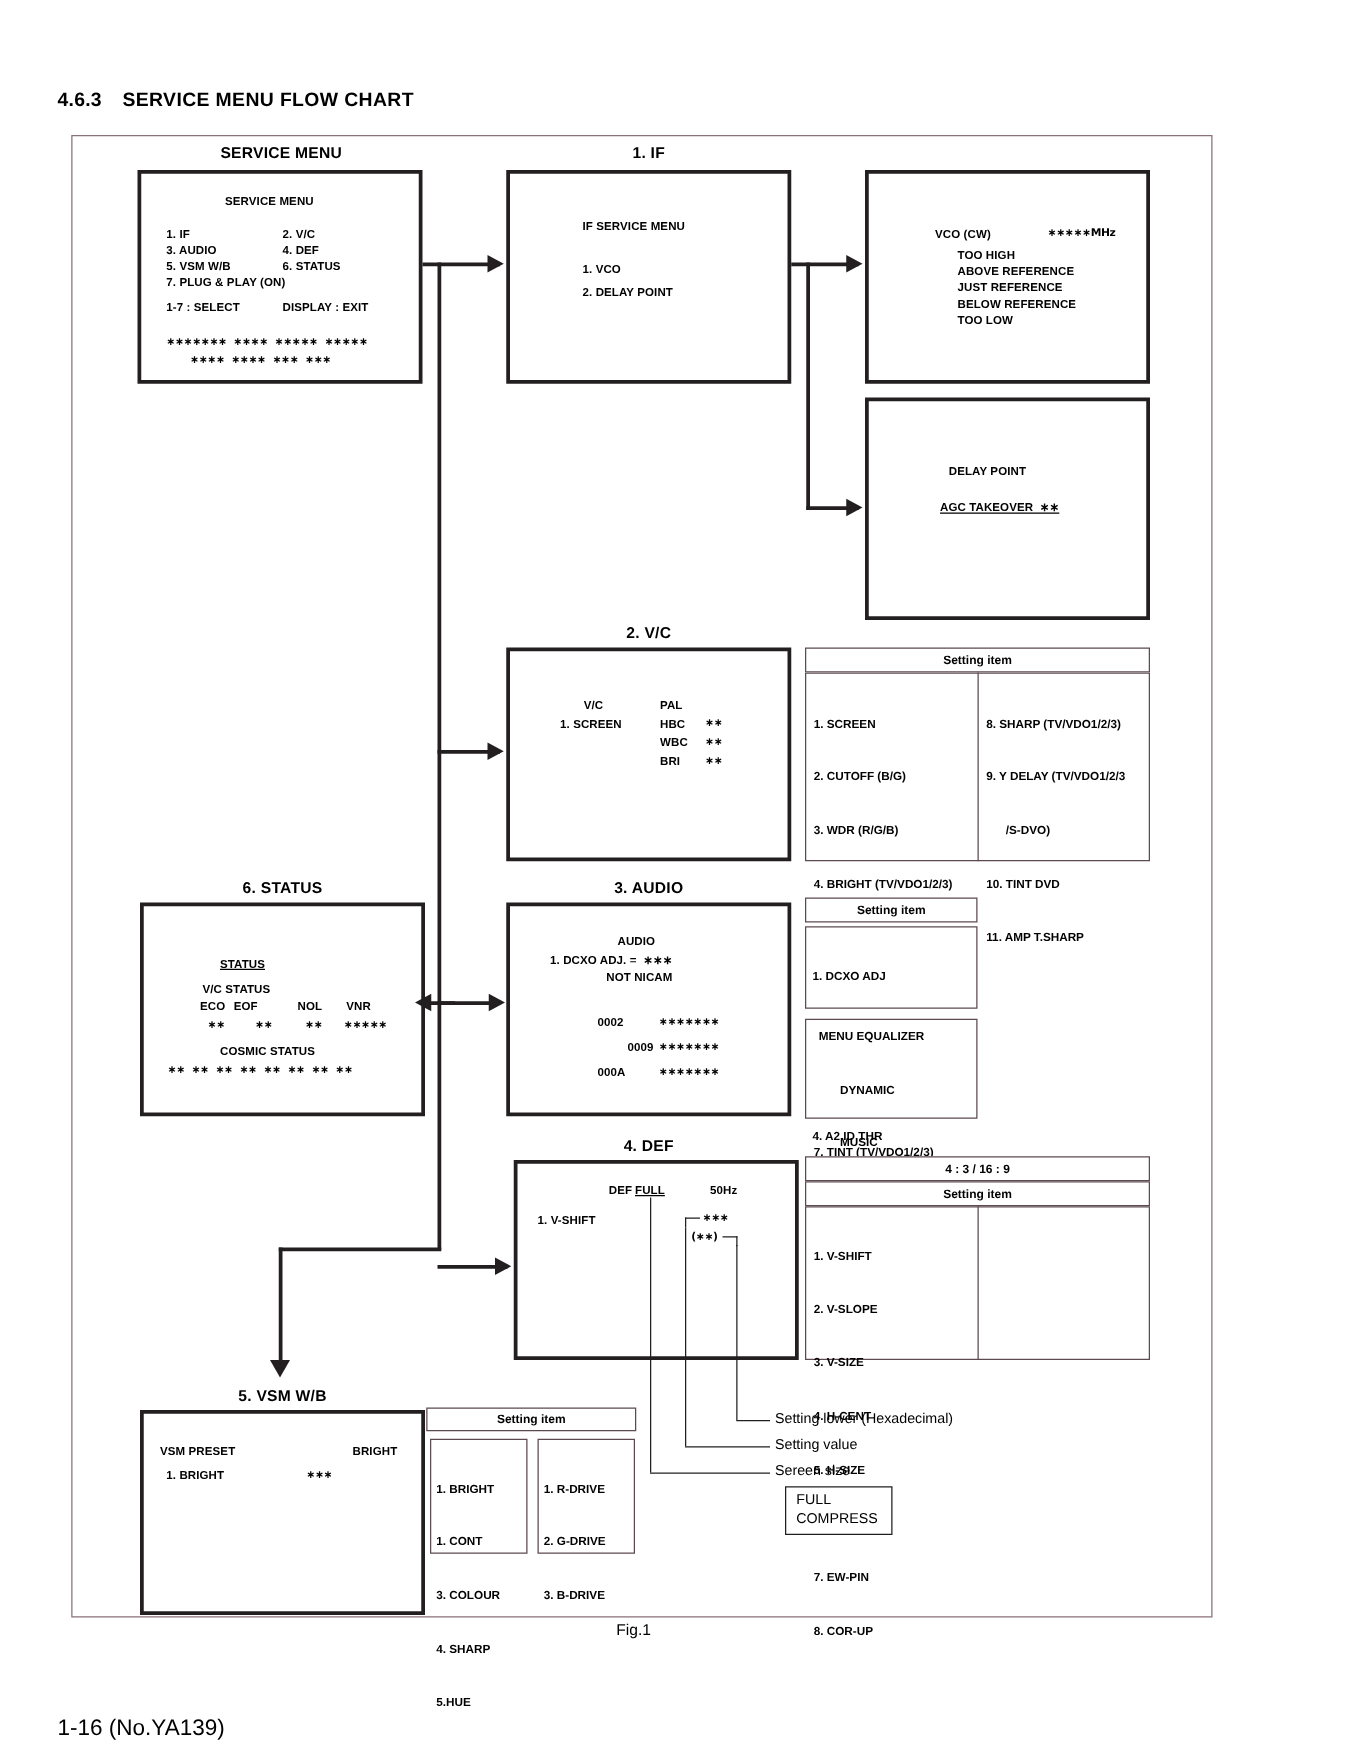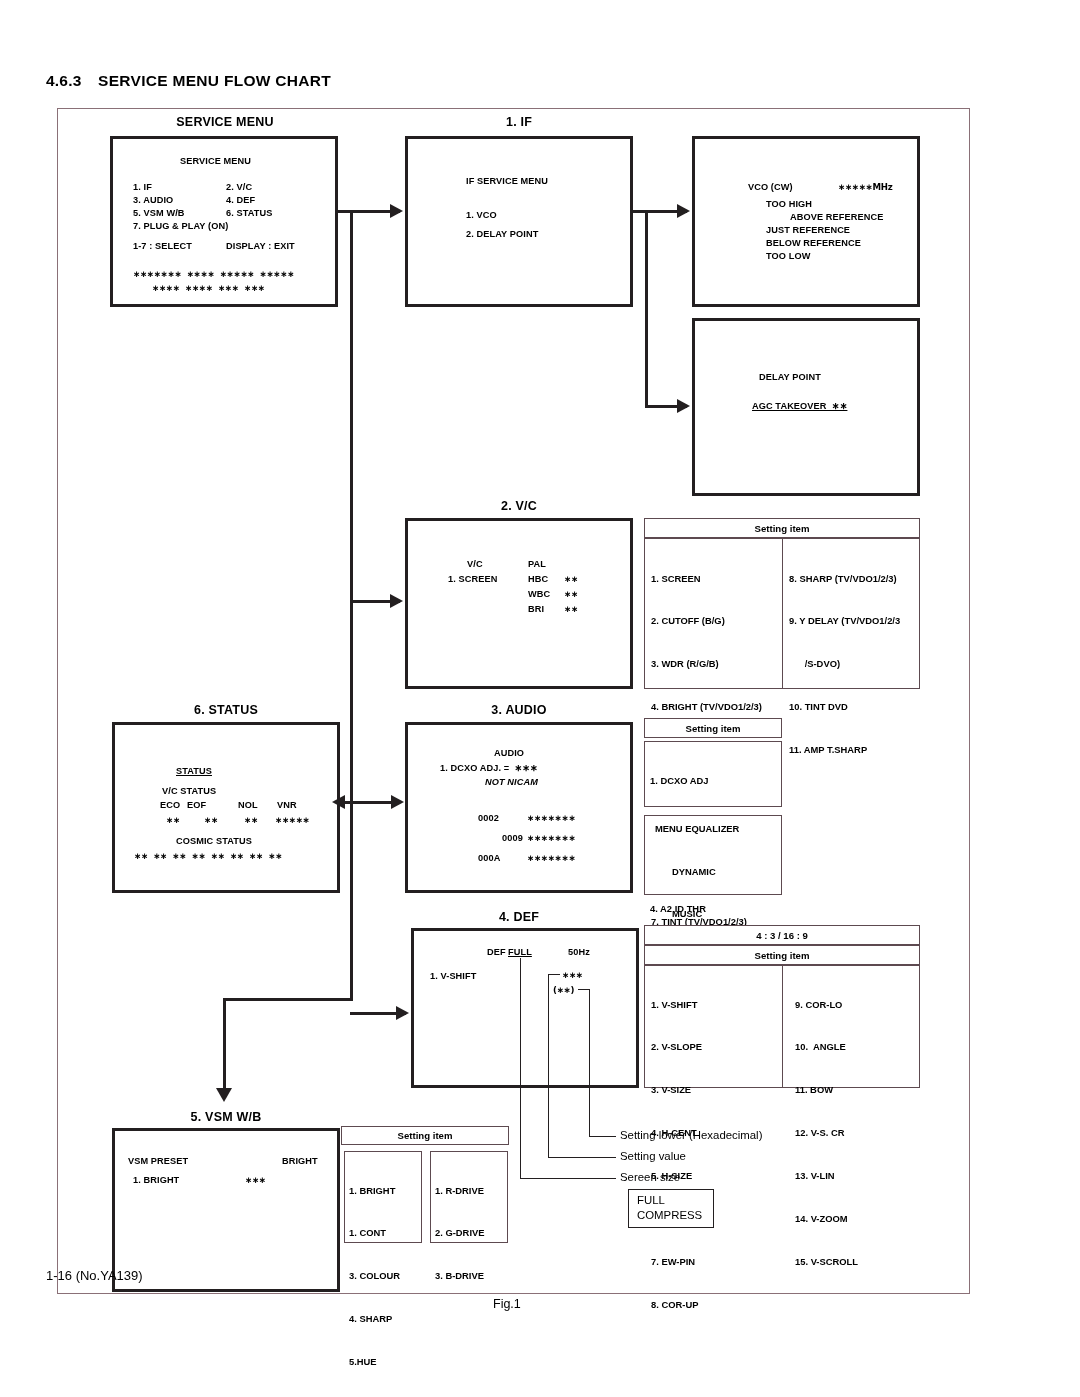--- a/index.html
+++ b/index.html
@@ -109,22 +109,22 @@
     line-height:15px;
     padding:3px 8px 4px 8px;
     background:#fff;
   }
 
   .figcap{
     position:absolute;left:493px;top:1297px;
     font-size:12.5px;
   }
   .footer{
-    position:absolute;left:46px;top:1268px;
-    font-size:13px;
+    position:absolute;left:46px;top:1372px;
+    font-size:18px;
   }
   .ul{text-decoration:underline;}
 </style>
 </head>
 <body>
 
 <div class="page">
 
   <div class="sec-num">4.6.3</div>
   <div class="sec-title">SERVICE MENU FLOW CHART</div>
@@ -150,21 +150,21 @@
   <div class="boxlabel" style="left:405px;top:115px;width:228px;">1. IF</div>
   <div class="box" style="left:405px;top:136px;width:228px;height:171px;"></div>
   <div class="scr" style="left:466px;top:175px;">IF SERVICE MENU</div>
   <div class="scr" style="left:466px;top:209px;">1. VCO</div>
   <div class="scr" style="left:466px;top:228px;">2. DELAY POINT</div>
 
   <div class="box" style="left:692px;top:136px;width:228px;height:171px;"></div>
   <div class="scr" style="left:748px;top:181px;">VCO (CW)</div>
   <div class="scr ast" style="left:838px;top:181px;">∗∗∗∗∗MHz</div>
   <div class="scr" style="left:766px;top:198px;">TOO HIGH</div>
-  <div class="scr" style="left:766px;top:211px;margin-left:24px;">ABOVE REFERENCE</div>
+  <div class="scr" style="left:766px;top:211px;">ABOVE REFERENCE</div>
   <div class="scr" style="left:766px;top:224px;">JUST REFERENCE</div>
   <div class="scr" style="left:766px;top:237px;">BELOW REFERENCE</div>
   <div class="scr" style="left:766px;top:250px;">TOO LOW</div>
 
   <div class="box" style="left:692px;top:318px;width:228px;height:178px;"></div>
   <div class="scr" style="left:759px;top:371px;">DELAY POINT</div>
   <div class="scr" style="left:752px;top:400px;text-decoration:underline;">AGC TAKEOVER  ∗∗</div>
 
   <div class="boxlabel" style="left:405px;top:499px;width:228px;">2. V/C</div>
   <div class="box" style="left:405px;top:518px;width:228px;height:171px;"></div>
@@ -212,21 +212,21 @@
   <div class="scr ast" style="left:204px;top:814px;">∗∗</div>
   <div class="scr ast" style="left:244px;top:814px;">∗∗</div>
   <div class="scr ast" style="left:275px;top:814px;">∗∗∗∗∗</div>
   <div class="scr" style="left:176px;top:835px;">COSMIC STATUS</div>
   <div class="scr ast" style="left:134px;top:850px;">∗∗  ∗∗  ∗∗  ∗∗  ∗∗  ∗∗  ∗∗  ∗∗</div>
 
   <div class="boxlabel" style="left:405px;top:703px;width:228px;">3. AUDIO</div>
   <div class="box" style="left:405px;top:722px;width:228px;height:171px;"></div>
   <div class="scr" style="left:494px;top:747px;">AUDIO</div>
   <div class="scr" style="left:440px;top:762px;">1. DCXO ADJ. =  ∗∗∗</div>
-  <div class="scr" style="left:485px;top:776px;font-style:italic;">NOT NICAM</div>
+  <div class="scr" style="left:485px;top:776px;">NOT NICAM</div>
   <div class="scr" style="left:478px;top:812px;">0002</div>
   <div class="scr" style="left:478px;top:832px;margin-left:24px;">0009</div>
   <div class="scr" style="left:478px;top:852px;">000A</div>
   <div class="scr ast" style="left:527px;top:812px;">∗∗∗∗∗∗∗</div>
   <div class="scr ast" style="left:527px;top:832px;">∗∗∗∗∗∗∗</div>
   <div class="scr ast" style="left:527px;top:852px;">∗∗∗∗∗∗∗</div>
 
   <div class="tbl-head" style="left:644px;top:718px;width:138px;height:20px;">Setting item</div>
   <div class="tbl" style="left:644px;top:741px;width:138px;height:66px;"></div>
   <div class="tcol" style="left:650px;top:745px;">
@@ -265,29 +265,20 @@
   <div class="tcol" style="left:651px;top:969px;">
     <div>1. V-SHIFT</div>
     <div>2. V-SLOPE</div>
     <div>3. V-SIZE</div>
     <div>4. H-CENT</div>
     <div>5. H-SIZE</div>
     <div>6. TRAPEZ</div>
     <div>7. EW-PIN</div>
     <div>8. COR-UP</div>
   </div>
-  <div class="tcol" style="left:795px;top:969px;">
-    <div>9. COR-LO</div>
-    <div>10.  ANGLE</div>
-    <div>11. BOW</div>
-    <div>12. V-S. CR</div>
-    <div>13. V-LIN</div>
-    <div>14. V-ZOOM</div>
-    <div>15. V-SCROLL</div>
-  </div>
 
   <div class="boxlabel" style="left:112px;top:1110px;width:228px;">5. VSM W/B</div>
   <div class="box" style="left:112px;top:1128px;width:228px;height:164px;"></div>
   <div class="scr" style="left:128px;top:1155px;">VSM PRESET</div>
   <div class="scr" style="left:282px;top:1155px;">BRIGHT</div>
   <div class="scr" style="left:133px;top:1174px;">1. BRIGHT</div>
   <div class="scr ast" style="left:245px;top:1174px;">∗∗∗</div>
 
   <div class="tbl-head" style="left:341px;top:1126px;width:168px;height:19px;">Setting item</div>
   <div class="tbl" style="left:344px;top:1151px;width:78px;height:92px;"></div>

